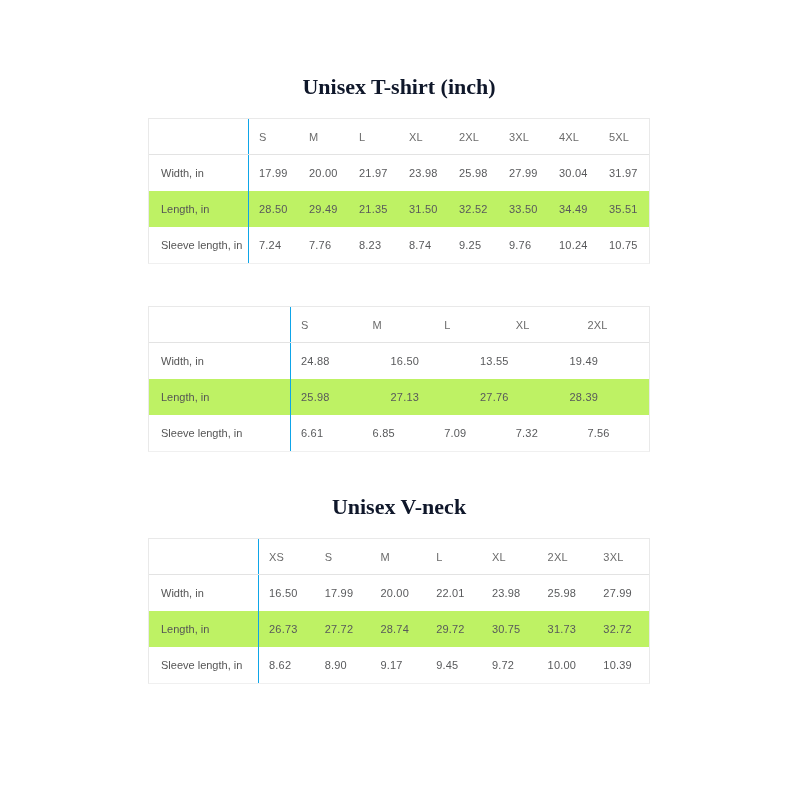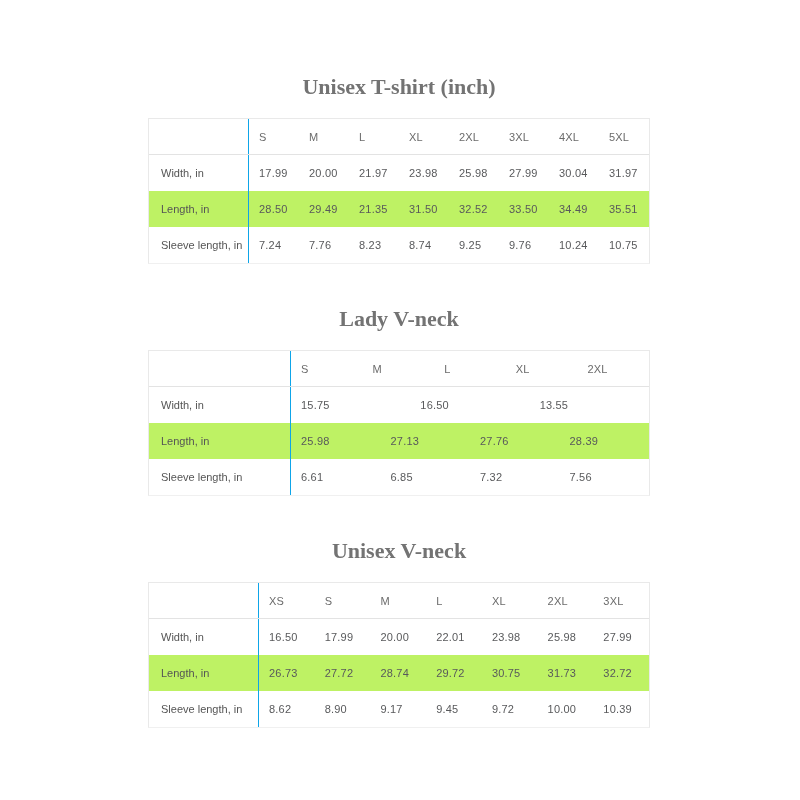--- a/index.html
+++ b/index.html
@@ -21,21 +21,21 @@
   }
   .block.first { padding-top: 74px; }
   .block.mid   { margin-top: 42px; }
   .table-title {
     margin: 0 0 18px 0;
     text-align: center;
     font-family: "Liberation Serif", "DejaVu Serif", serif;
     font-weight: bold;
     font-size: 22px;
     line-height: 26px;
-    color: #737373;
+    color: #0f172a;
   }
   .size-table {
     width: 100%;
     border: 1px solid #e9e9e9;
     border-bottom-color: #f0f0f0;
     box-sizing: border-box;
     font-size: 11px;
     color: #58595b;
   }
   .trow {
@@ -119,47 +119,48 @@
           <div class="cell">8.74</div>
           <div class="cell">9.25</div>
           <div class="cell">9.76</div>
           <div class="cell">10.24</div>
           <div class="cell">10.75</div>
         </div>
       </div>
   </section>
 
   <section class="block mid">
-    <h2 class="table-title">Lady V-neck</h2>
     <div class="size-table" style="--lw:142px">
         <div class="trow thead">
           <div class="cell-label"></div>
           <div class="cell">S</div>
           <div class="cell">M</div>
           <div class="cell">L</div>
           <div class="cell">XL</div>
           <div class="cell">2XL</div>
         </div>
         <div class="trow">
           <div class="cell-label">Width, in</div>
-          <div class="cell">15.75</div>
+          <div class="cell">24.88</div>
           <div class="cell">16.50</div>
           <div class="cell">13.55</div>
+          <div class="cell">19.49</div>
         </div>
         <div class="trow stripe">
           <div class="cell-label">Length, in</div>
           <div class="cell">25.98</div>
           <div class="cell">27.13</div>
           <div class="cell">27.76</div>
           <div class="cell">28.39</div>
         </div>
         <div class="trow">
           <div class="cell-label">Sleeve length, in</div>
           <div class="cell">6.61</div>
           <div class="cell">6.85</div>
+          <div class="cell">7.09</div>
           <div class="cell">7.32</div>
           <div class="cell">7.56</div>
         </div>
       </div>
   </section>
 
   <section class="block mid">
     <h2 class="table-title">Unisex V-neck</h2>
     <div class="size-table" style="--lw:110px">
         <div class="trow thead">

